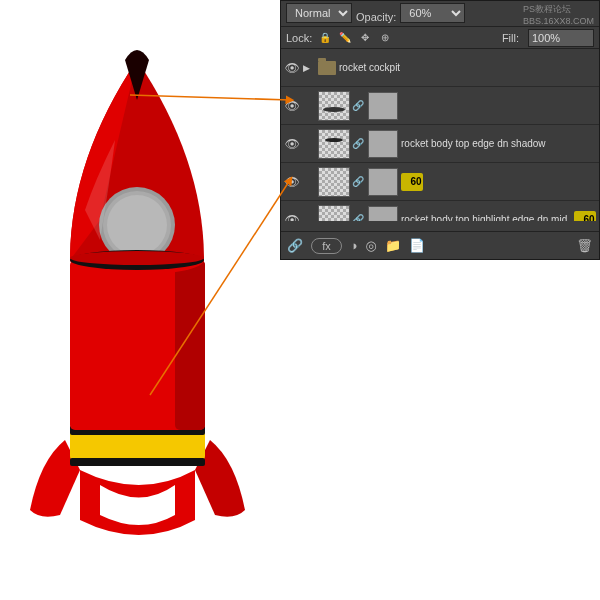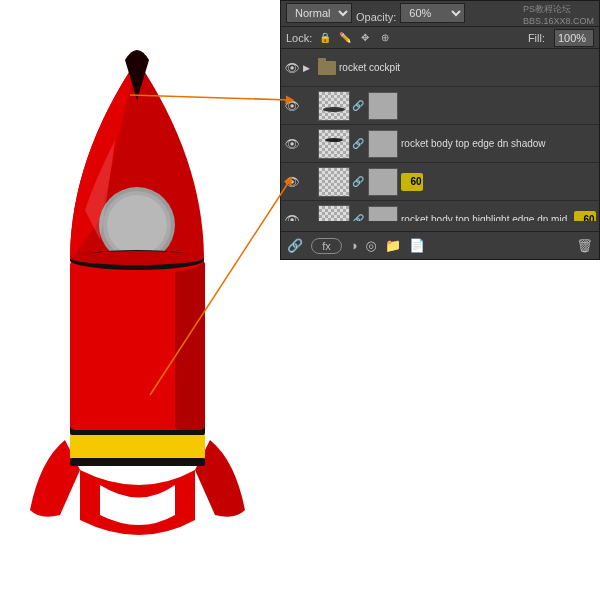--- a/index.html
+++ b/index.html
@@ -73,21 +73,21 @@
       align-items: center;
       gap: 9px;
       color: #ccc;
       font-size: 11px;
     }
     .fill-input {
       background: #5a5a5a;
       border: 1px solid #222;
       color: #ddd;
       font-size: 11px;
-      width: 40px;
+      width: 66px;
       height: 18px;
       padding: 8px 3px;
     }
 
     
     .ps-layers {
       background: #3c3c3c;
       overflow-y: auto;
     }
     .layer-row {

